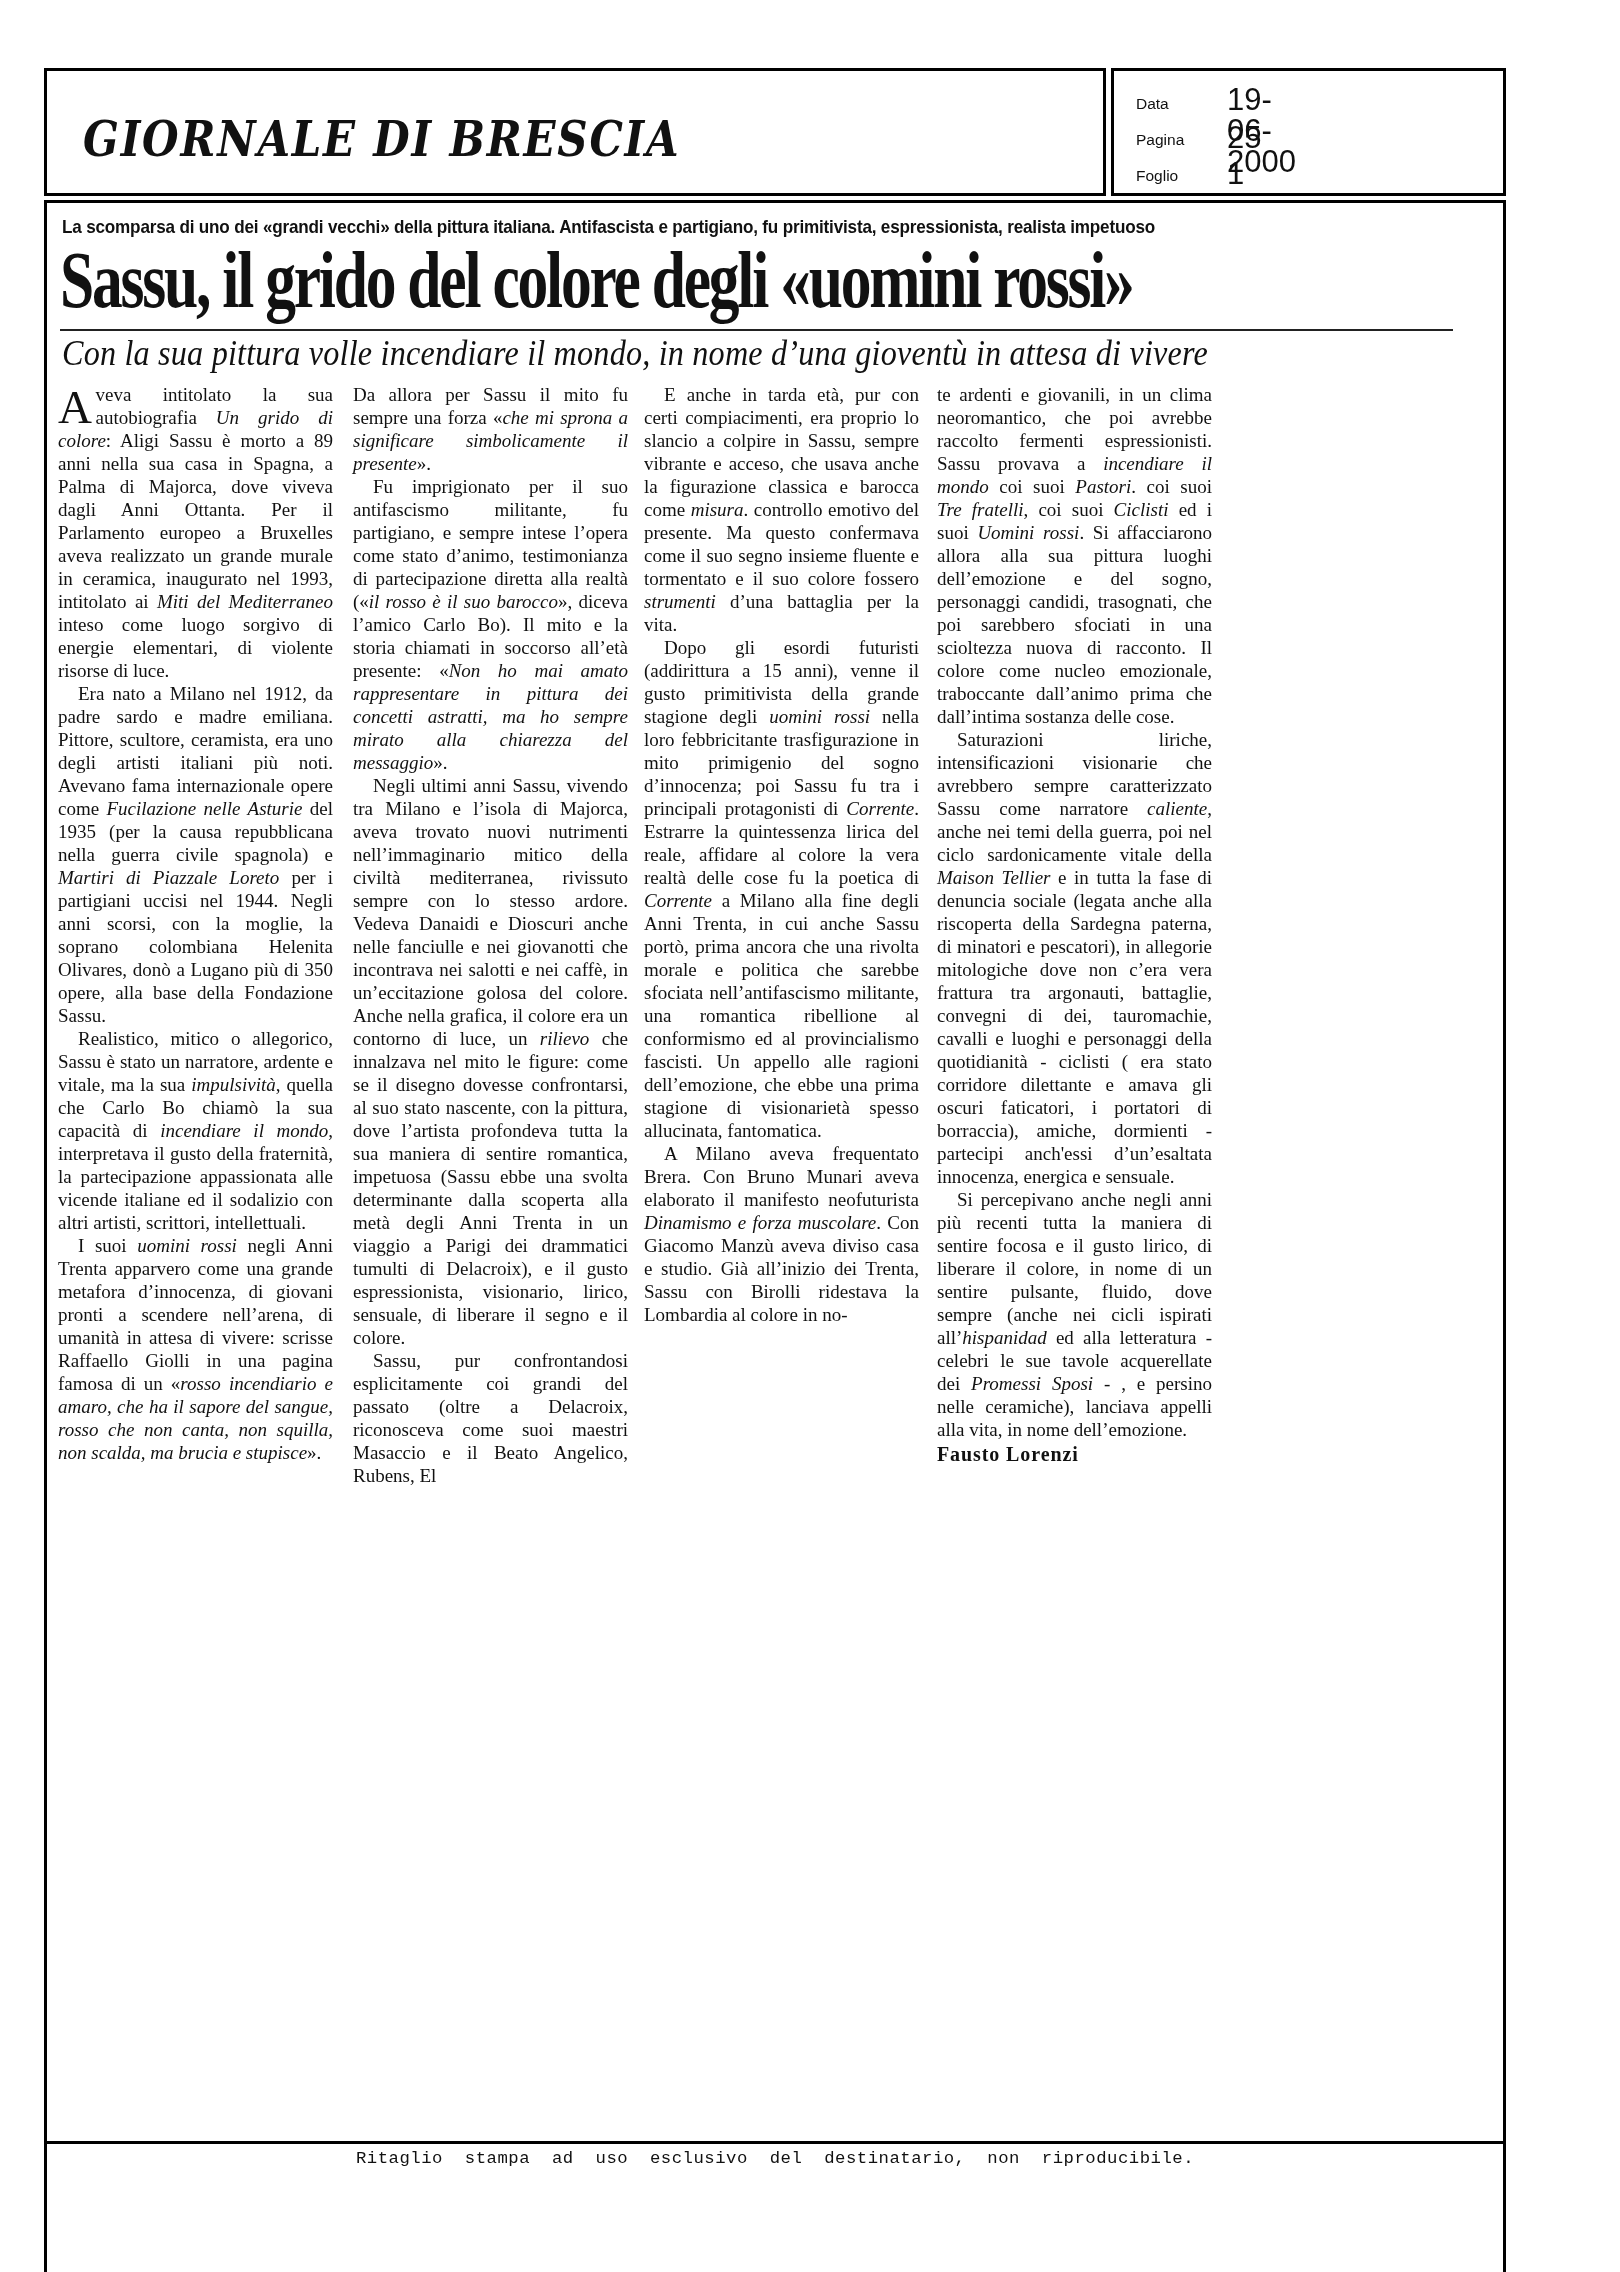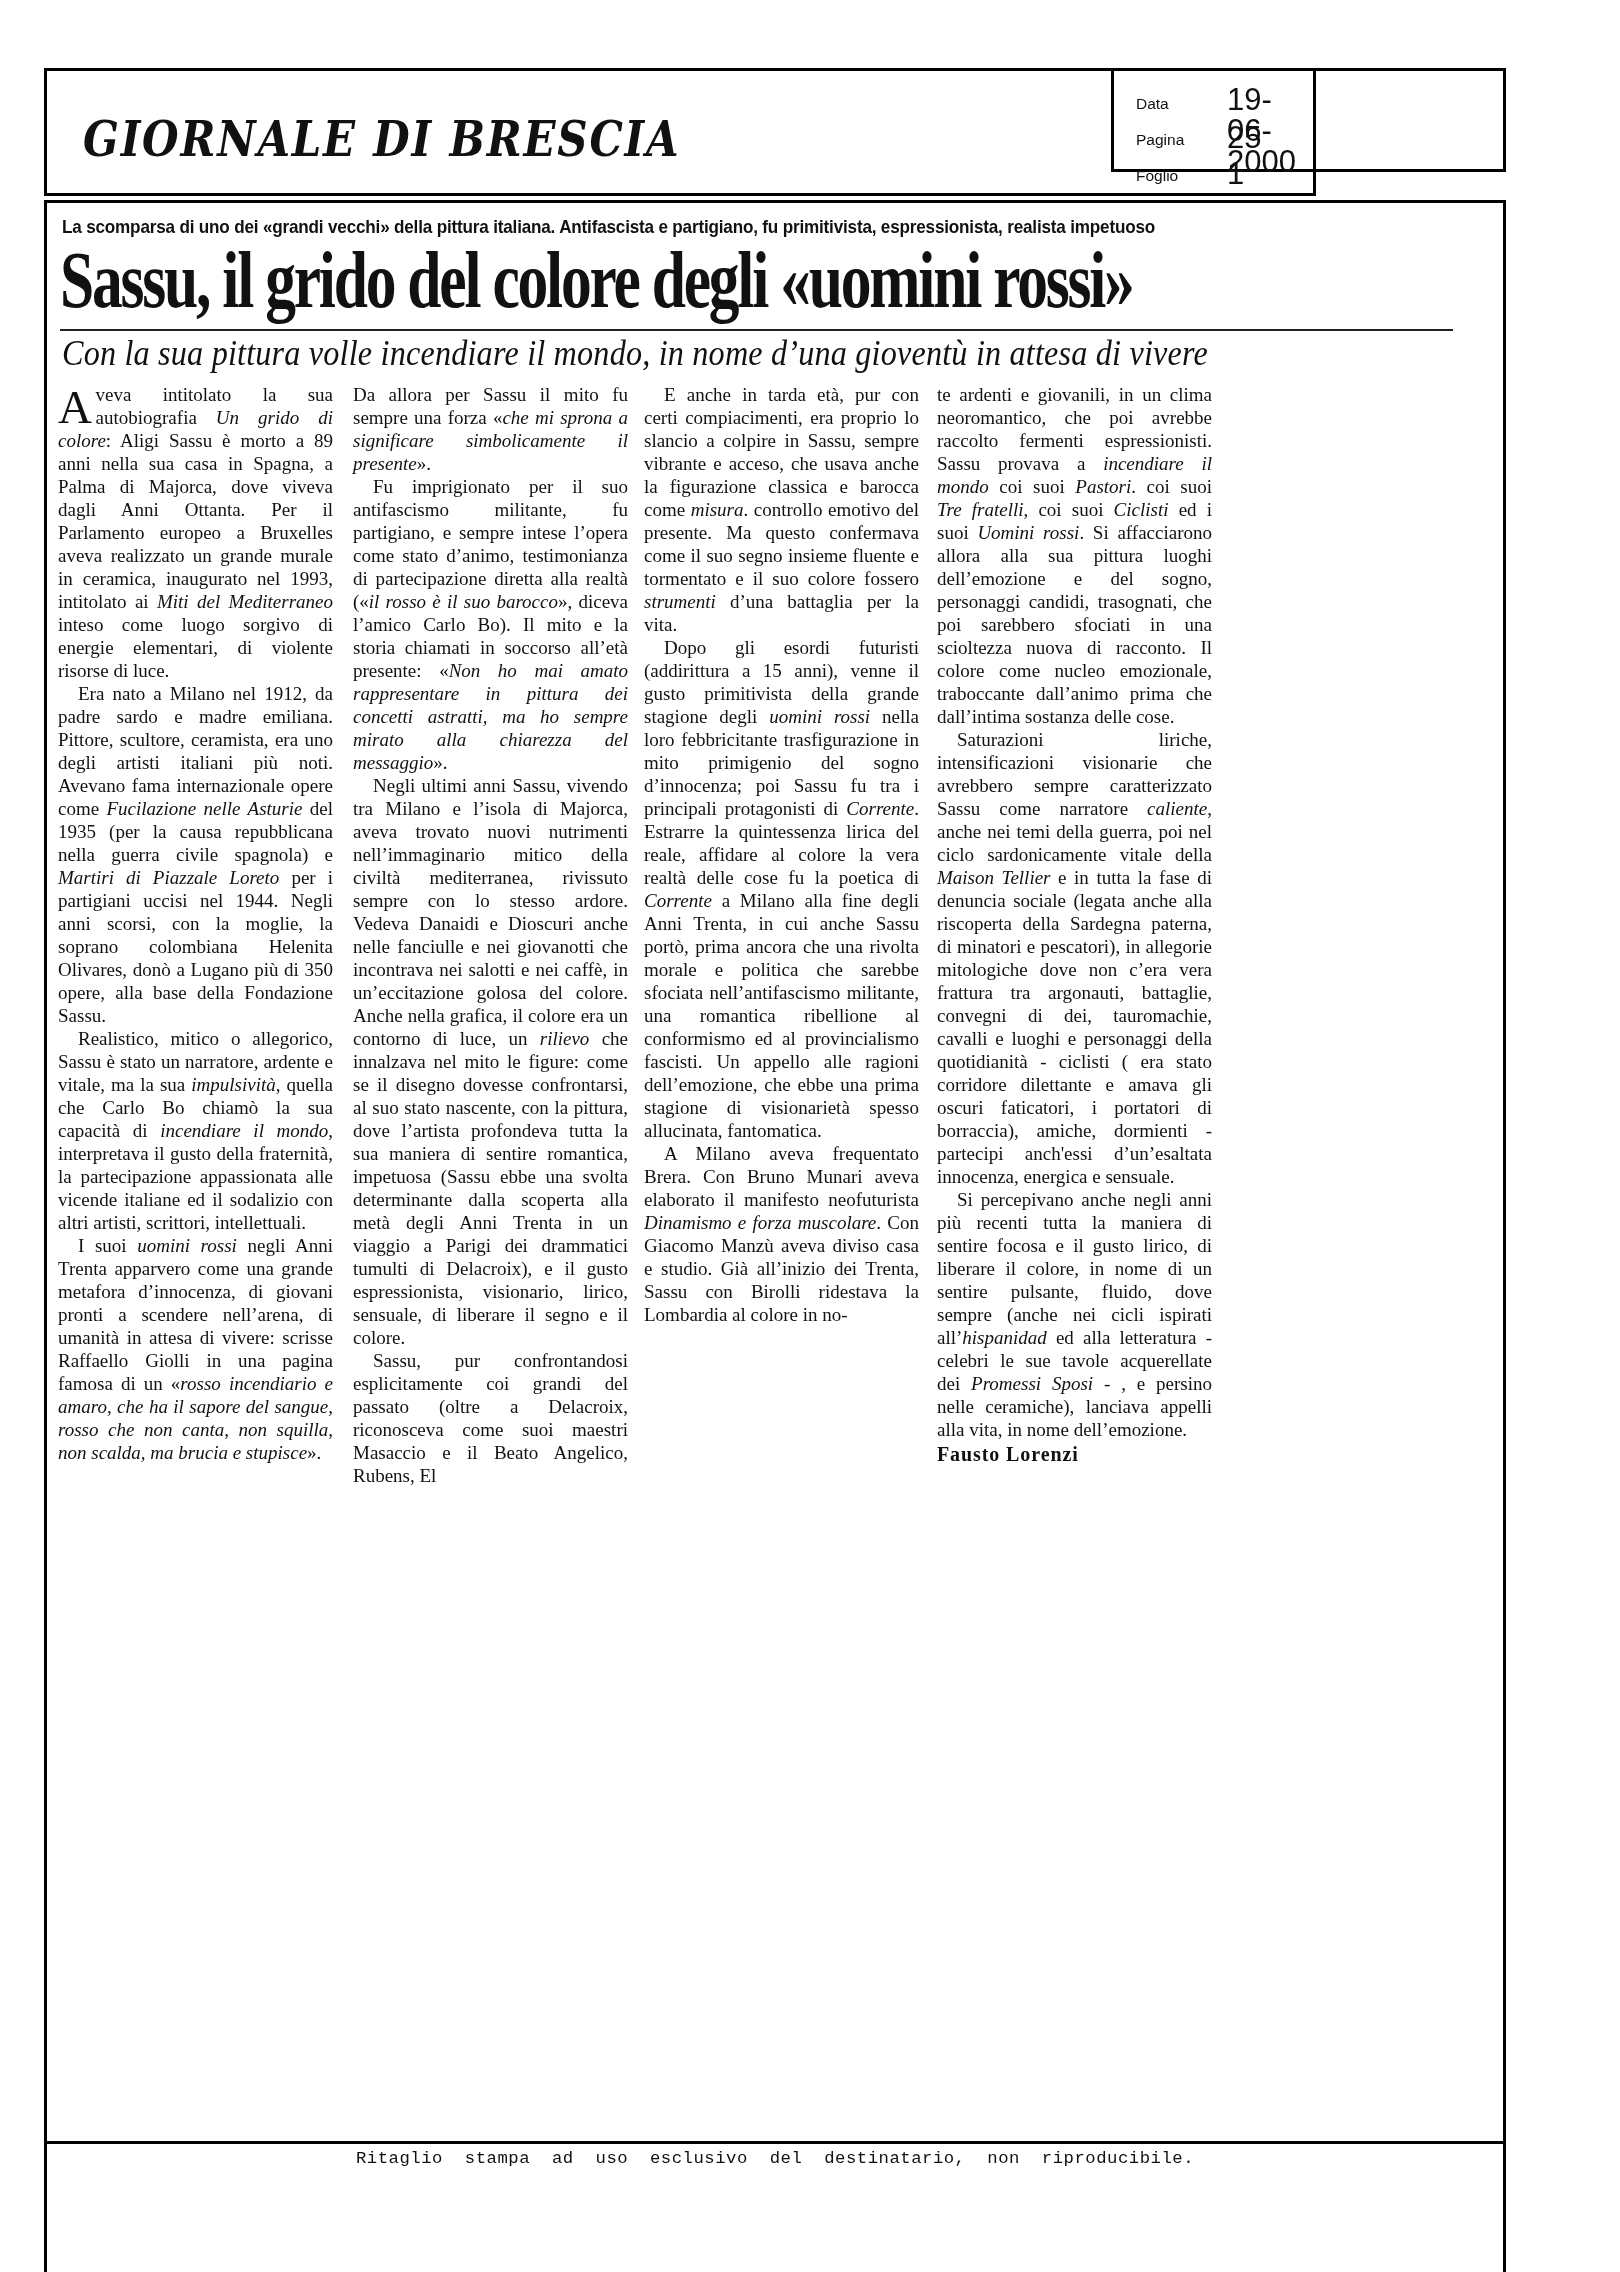--- a/index.html
+++ b/index.html
@@ -1,19 +1,19 @@
 <!DOCTYPE html>
 <html style="font-size:14.5px"><head>
 <meta charset="utf-8">
 <style>
   html, body { margin:0; padding:0; background:#fff; }
   body { width:1620px; height:2273px; position:relative; overflow:hidden; color:#111; font-family:"Liberation Serif","DejaVu Serif",serif; }
   .frame { position:absolute; border:3.6px solid #000; box-sizing:border-box; }
-  #hdr-left { left:44px; top:68px; width:1272px; height:128px; }
-  #hdr-right { left:1111px; top:68px; width:395px; height:104px; }
+  #hdr-left { left:44px; top:68px; width:1062px; height:128px; }
+  #hdr-right { left:1111px; top:68px; width:395px; height:128px; }
   #main { left:44px; top:200px; width:1462px; height:2202px; }
   .masthead { position:absolute; left:36px; top:40px; font-family:"DejaVu Serif",serif; font-weight:bold; font-style:italic; font-size:42px; letter-spacing:1.8px; transform:scaleY(1.15); transform-origin:left top; }
   .meta { position:absolute; left:22px; font-family:"Liberation Sans",sans-serif; }
   .meta .lbl { position:absolute; left:0; font-size:15.5px; }
   .meta .val { position:absolute; left:91px; font-size:31px; line-height:1; }
   .kicker { position:absolute; left:14.5px; top:12.7px; font-family:"Liberation Sans",sans-serif; font-weight:bold; font-size:18.6px; letter-spacing:-0.2px; white-space:nowrap; transform:scaleX(0.92); transform-origin:left top; }
   .headline { position:absolute; left:12.7px; top:36px; font-family:"Liberation Serif",serif; font-weight:bold; font-size:75px; line-height:1; white-space:nowrap; letter-spacing:-2.7px; transform:scaleX(0.82) scaleY(1.08); transform-origin:left top; }
   .rule { position:absolute; left:12.7px; top:126px; width:1393px; height:1.8px; background:#222; }
   .subhead { position:absolute; left:14.5px; top:131px; font-family:"Liberation Serif",serif; font-style:italic; font-size:35px; white-space:nowrap; transform:scaleX(0.92); transform-origin:left top; letter-spacing:0.2px; }
   .col { position:absolute; top:180px; width:275px; font-size:19px; line-height:23px; text-align:justify; hyphens:manual; }

